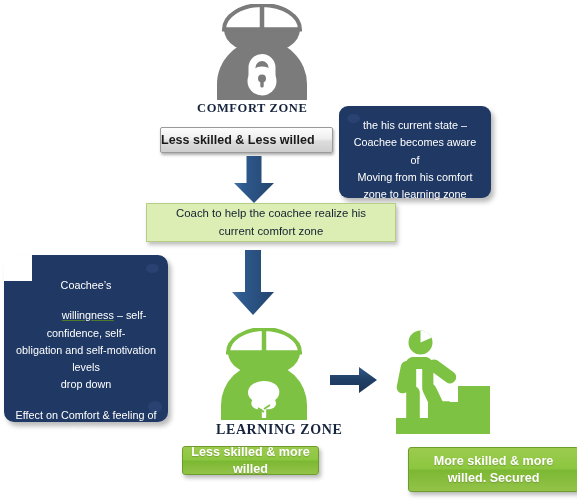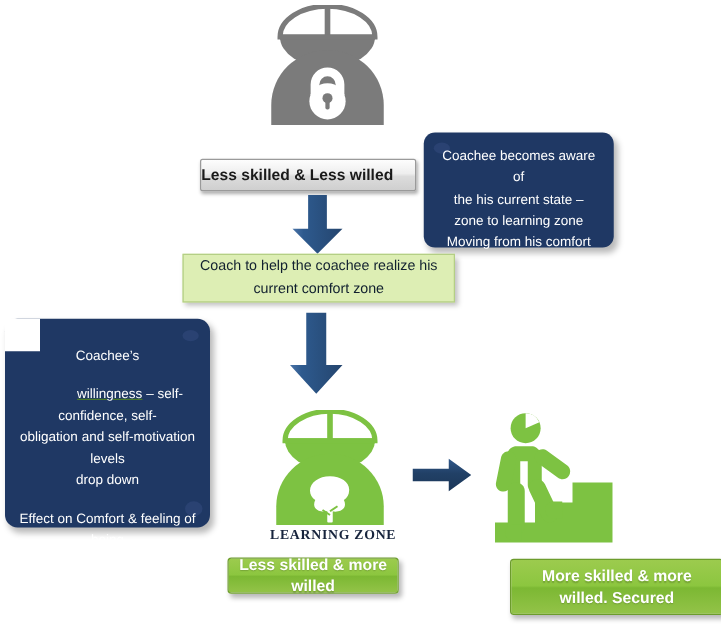--- a/index.html
+++ b/index.html
@@ -145,49 +145,50 @@
         <path d="M59 50 a13.5 13.5 0 0 0 -13.5 13.5 L45.5 72 L52.5 72 L52.5 63.5 a6.5 6.5 0 0 1 13 0 L65.5 72 L72.5 72 L72.5 63.5 A13.5 13.5 0 0 0 59 50 Z"></path>
         <circle cx="59" cy="77" r="14.5"></circle>
       </g>
       <g fill="#7B7B7B">
         <circle cx="59" cy="74.5" r="4"></circle>
         <rect x="57.3" y="74.5" width="3.4" height="9" rx="1.5"></rect>
       </g>
     </svg>
   </div>
 
+  <div class="zone-label" style="left:197px; top:101px; font-size:12.5px;">COMFORT ZONE</div>
 
   <div class="gray-box" style="left:160px; top:127px; width:173px; height:26px;">
     <span>Less skilled &amp; Less willed</span>
   </div>
 
   <div class="navy-box" style="left:339px; top:106px; width:152px; height:92px; border-radius:9px;">
     <div class="corner-dot" style="left:8px; top:8px;"></div>
     <div class="inner" style="top:11px;">
+      <div>the his current state –</div>
       <div>Coachee becomes aware of</div>
-      <div>the his current state –</div>
+      <div>Moving from his comfort</div>
       <div>zone to learning zone</div>
-      <div>Moving from his comfort</div>
     </div>
   </div>
 
   <div class="arrow" style="left:233px; top:156px;">
     <svg width="42" height="48" viewBox="0 0 42 48">
       <defs>
         <linearGradient id="agr1" x1="0" y1="0" x2="1" y2="0">
           <stop offset="0%" stop-color="#4a74a8"></stop>
           <stop offset="22%" stop-color="#2e5a8e"></stop>
           <stop offset="100%" stop-color="#24456e"></stop>
         </linearGradient>
       </defs>
       <path d="M13.5 0 L28.5 0 L28.5 27 L41 27 L21 47 L1 27 L13.5 27 Z" fill="url(#agr1)"></path>
     </svg>
   </div>
 
-  <div class="lightgreen-box" style="left:146px; top:203px; width:218px; height:39px;">
+  <div class="lightgreen-box" style="left:146px; top:203px; width:250px; height:39px;">
     <div>
       <div>Coach to help the coachee realize  his</div>
       <div>current comfort zone</div>
     </div>
   </div>
 
   <div class="arrow" style="left:231px; top:250px;">
     <svg width="44" height="66" viewBox="0 0 44 66">
       <defs>
         <linearGradient id="agr2" x1="0" y1="0" x2="1" y2="0">
@@ -233,21 +234,21 @@
                  c2.6 -1.8 4.2 -4.4 4.2 -7.4 C72 58 65 53 56 53 Z"></path>
         <rect x="53.8" y="76" width="4.4" height="14" rx="0.8"></rect>
       </g>
       <g stroke="#7DC242" stroke-width="1.6" fill="none">
         <path d="M56 84 L50 80"></path>
         <path d="M56 81 L62 77"></path>
       </g>
     </svg>
   </div>
 
-  <div class="zone-label" style="left:216px; top:422px; font-size:11px;">LEARNING ZONE</div>
+  <div class="zone-label" style="left:216px; top:422px; font-size:14px;">LEARNING ZONE</div>
 
   <div class="arrow" style="left:330px; top:366px;">
     <svg width="48" height="28" viewBox="0 0 48 28">
       <defs>
         <linearGradient id="agr3" x1="0" y1="0" x2="0" y2="1">
           <stop offset="0%" stop-color="#31598c"></stop>
           <stop offset="45%" stop-color="#214066"></stop>
           <stop offset="100%" stop-color="#1b3658"></stop>
         </linearGradient>
       </defs>

